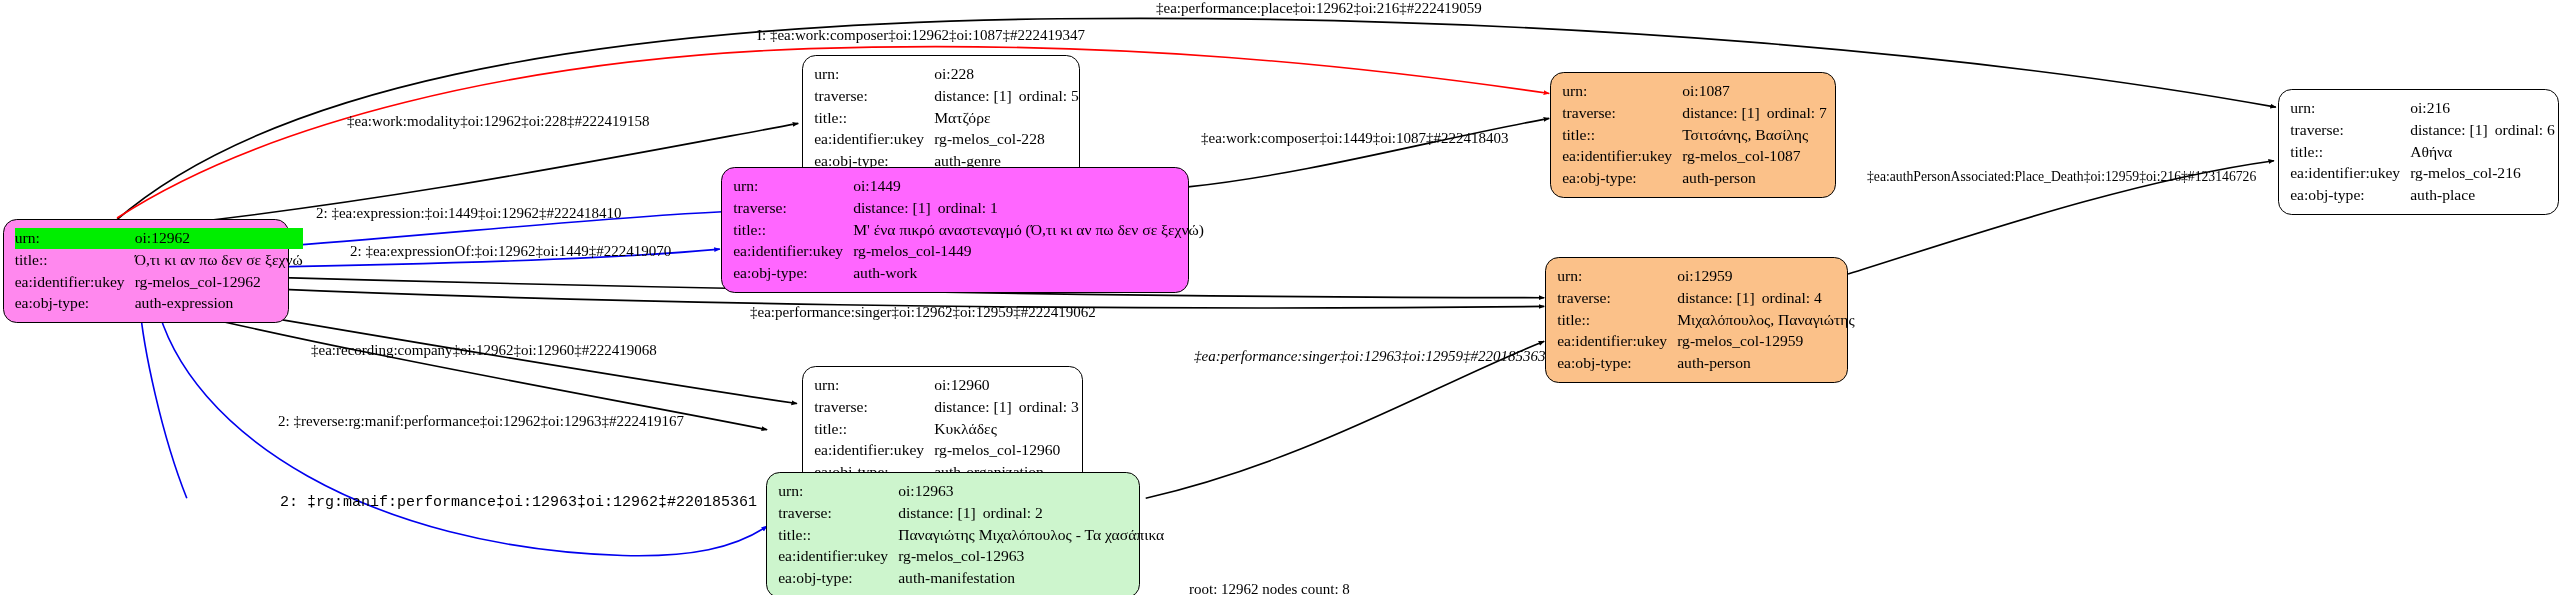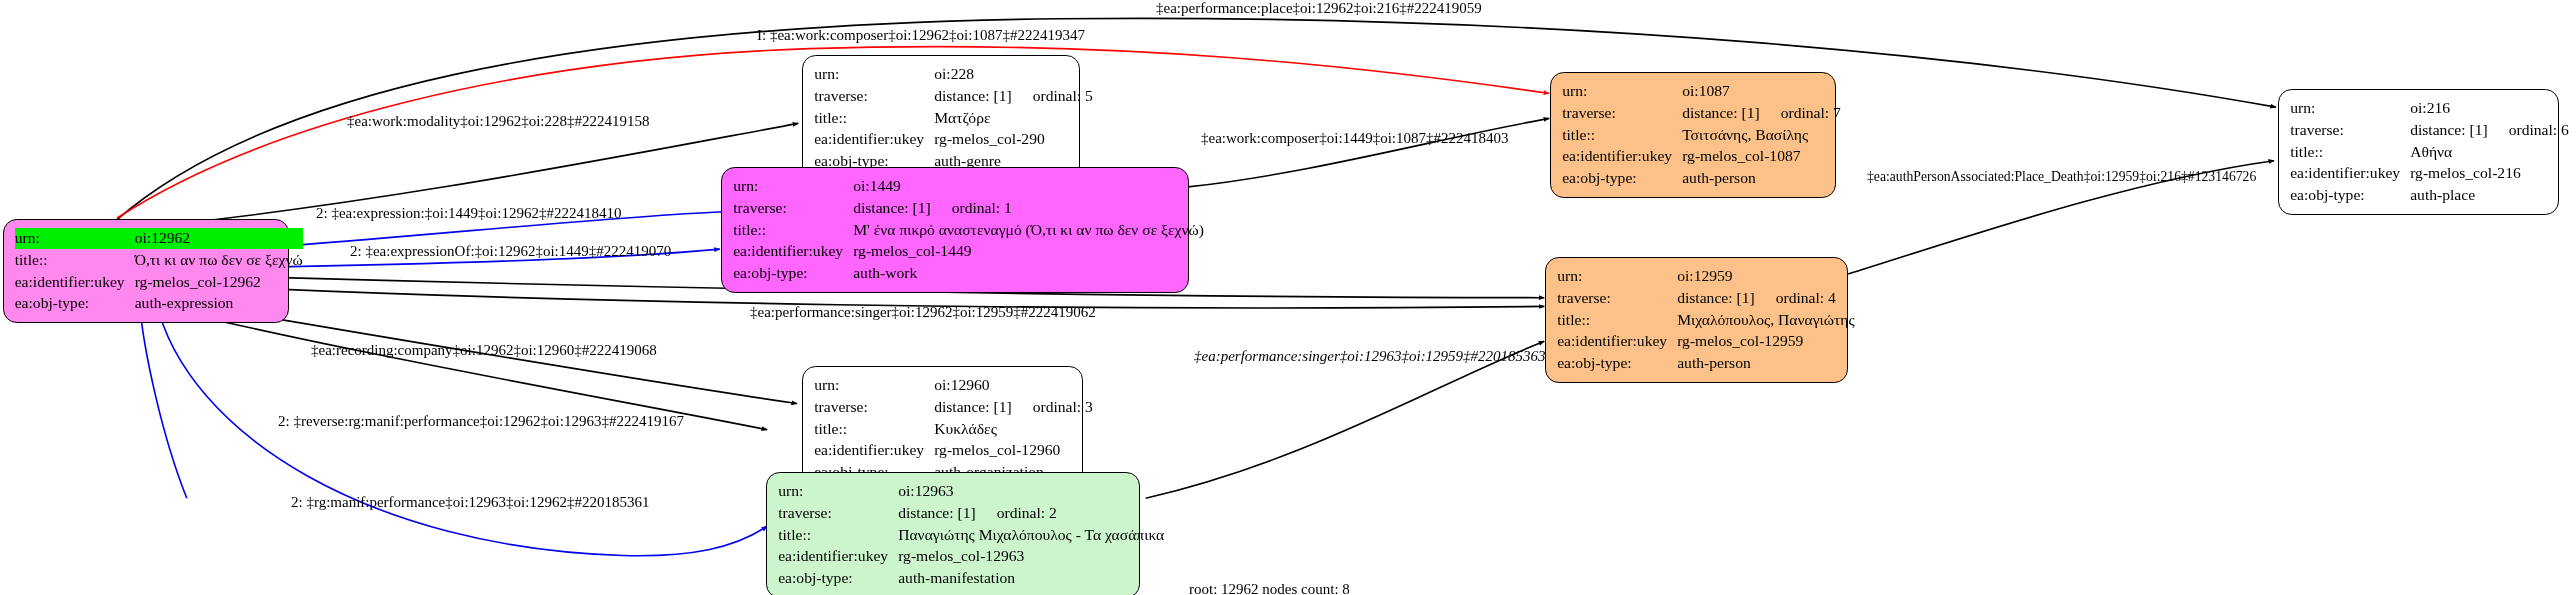--- a/index.html
+++ b/index.html
@@ -26,21 +26,21 @@
     font-size:15.6px;
     line-height:1.32;
     color:#000000;
     white-space:nowrap;
     padding:0.6px 0;
     vertical-align:top;
   }
   .node td.k{padding-right:10px;}
   .node td.v{}
   .node .hl td{background:#00ee00;}
-  .ord{padding-left:21px;}
+  .ord{padding-left:7px;}
 
   .fill-magenta{background:#ff66ff;}
   .fill-violet{background:#ff88ee;}
   .fill-orange{background:#fbc189;}
   .fill-green{background:#cdf5cd;}
   .fill-white{background:#ffffff;}
 
   .elabel{
     position:absolute;
     font-size:15px;
@@ -138,21 +138,21 @@
         <td class="v">
           <span>distance: [1]</span><span class="ord">ordinal: 5</span>
         </td>
       </tr>
       <tr>
         <td class="k">title::</td>
         <td class="v">Ματζόρε</td>
       </tr>
       <tr>
         <td class="k">ea:identifier:ukey</td>
-        <td class="v">rg-melos_col-290</td>
+        <td class="v">rg-melos_col-228</td>
       </tr>
       <tr>
         <td class="k">ea:obj-type:</td>
         <td class="v">auth-genre</td>
       </tr>
     </tbody>
       </table>
   </div>
 
   <div class="node fill-magenta" style="left:721px; top:167px; width:468px;">
@@ -345,18 +345,18 @@
   <div class="elabel" style="left:750px; top:304px;">‡ea:performance:singer‡oi:12962‡oi:12959‡#222419062</div>
 
   <div class="elabel small" style="left:1867px; top:169px;">‡ea:authPersonAssociated:Place_Death‡oi:12959‡oi:216‡#123146726</div>
 
   <div class="elabel" style="left:311px; top:342px;">‡ea:recording:company‡oi:12962‡oi:12960‡#222419068</div>
 
   <div class="elabel" style="left:1194px; top:348px;font-style:italic;">‡ea:performance:singer‡oi:12963‡oi:12959‡#220185363</div>
 
   <div class="elabel" style="left:278px; top:413px;">2: ‡reverse:rg:manif:performance‡oi:12962‡oi:12963‡#222419167</div>
 
-  <div class="elabel" style="left:291px; top:494px;">2: ‡rg:manif:performance‡oi:12963‡oi:12962‡#220185361</div>
+  <div class="elabel" style="left:280px; top:494px;font-family:Liberation Mono, monospace;">2: ‡rg:manif:performance‡oi:12963‡oi:12962‡#220185361</div>
 
   <div class="footer" style="left:1189px; top:556px;margin-top:25px;">root: 12962 nodes count: 8</div>
 
 </div>
 
 
 </body></html>

